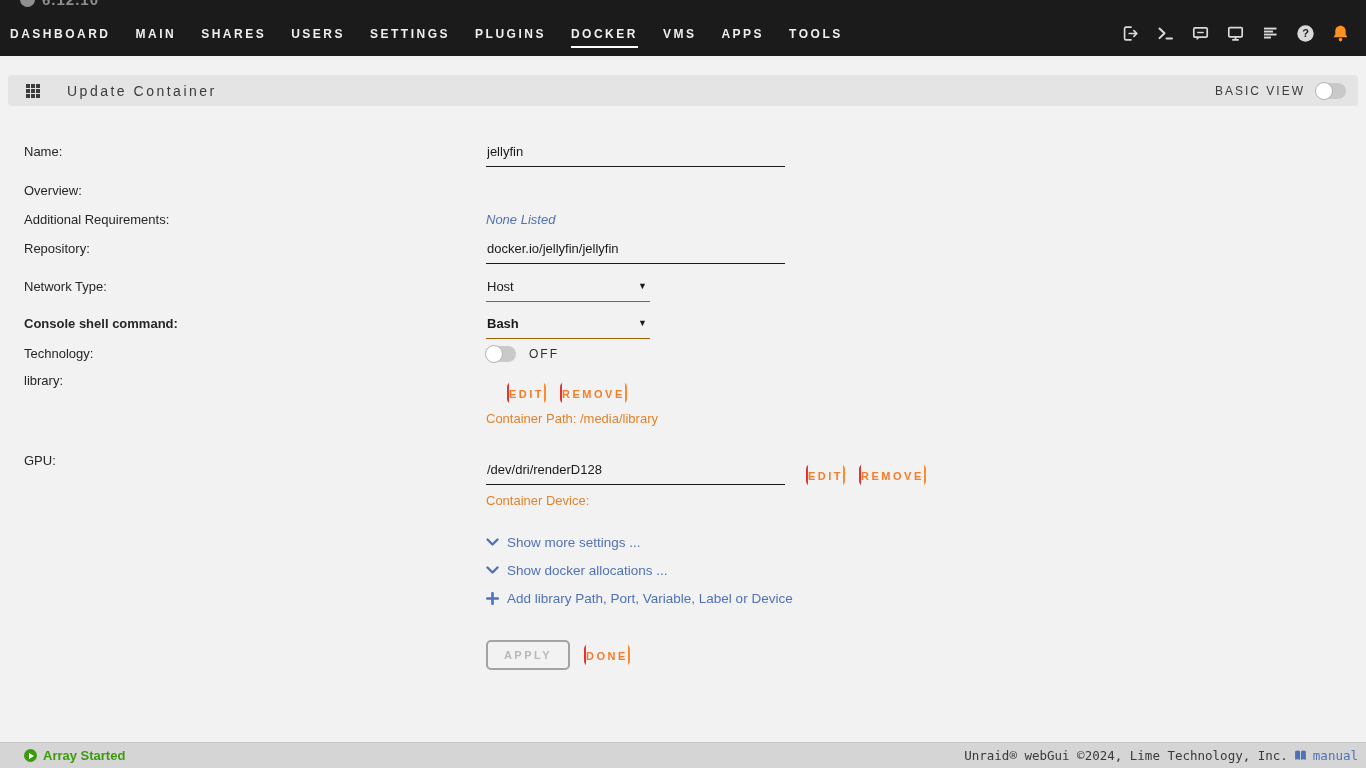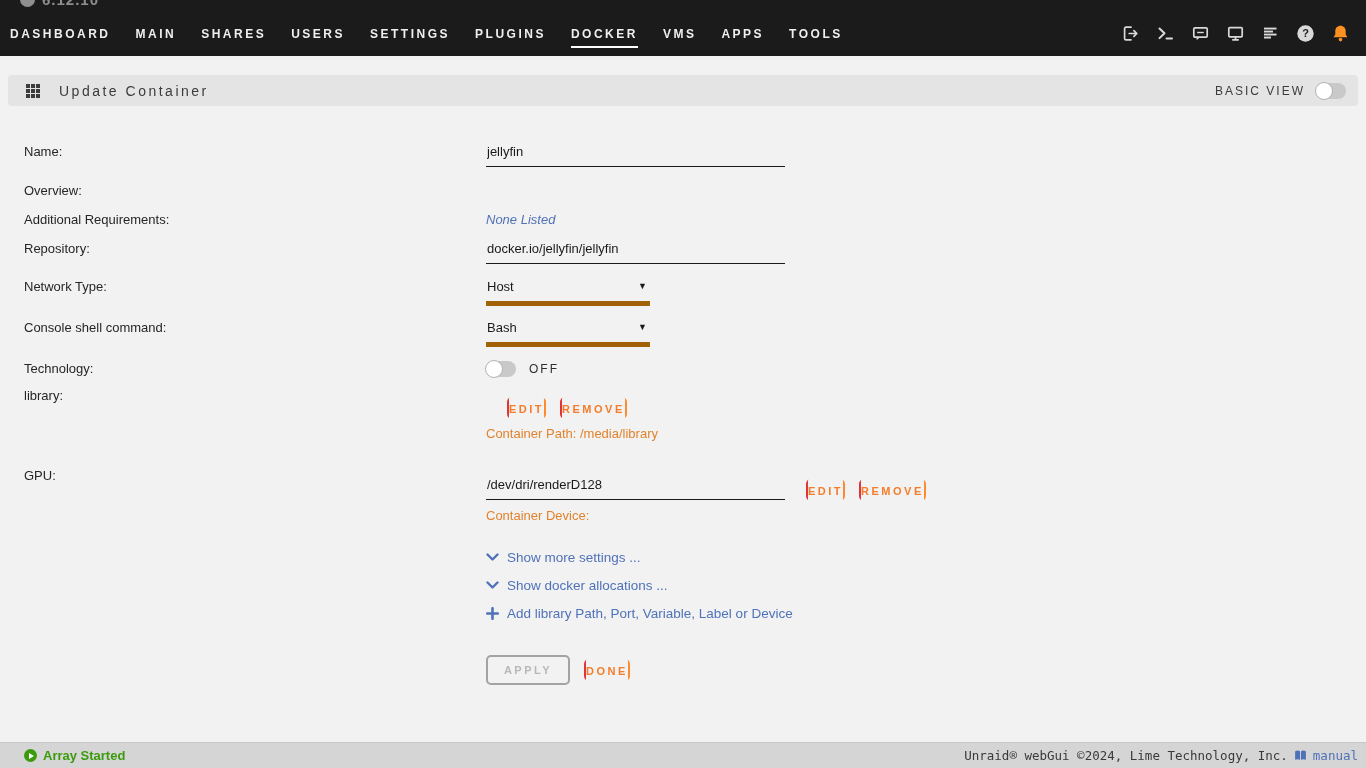--- a/index.html
+++ b/index.html
@@ -22,33 +22,33 @@
     text-decoration:none;padding-bottom:5px;cursor:pointer;white-space:nowrap;}
   .nav-item.active{border-bottom:2px solid #fff;}
   .header-icons{position:absolute;right:16px;top:23px;display:flex;gap:15px;align-items:center;}
   .hicon{width:20px;height:20px;display:flex;align-items:center;justify-content:center;cursor:pointer;}
   .hicon svg{display:block;}
   
   .panel-bar{margin:19px 8px 0;background:#e4e4e4;border-radius:4px;height:31px;
     display:flex;align-items:center;padding:0 12px;}
   .grid-icon{display:grid;grid-template-columns:repeat(3,4px);grid-auto-rows:4px;gap:1px;margin-left:6px;}
   .grid-icon i{background:#3c3c3c;}
-  .panel-title{margin-left:19px;font-size:14px;letter-spacing:2.5px;color:#3c3c3c;}
+  .panel-title{margin-left:27px;font-size:14px;letter-spacing:2.5px;color:#3c3c3c;}
   .basic-view{margin-left:auto;display:flex;align-items:center;gap:11px;
     font-size:12px;letter-spacing:2px;color:#3c3c3c;}
   .switch{width:30px;height:16px;background:#c9c9c9;border-radius:9px;position:relative;cursor:pointer;flex:none;}
   .switch .knob{position:absolute;left:-1px;top:-1px;width:18px;height:18px;background:#fff;
     border:1px solid #b2b2b2;border-radius:50%;}
   
   main{padding:38px 0 0 24px;}
   .frow{display:flex;align-items:flex-start;}
   .flabel{width:462px;flex:none;font-size:13px;color:#262626;line-height:16px;}
   .text-input{width:299px;border:none;border-bottom:1px solid #1a1a1a;background:transparent;
     font-size:13px;font-family:inherit;color:#1a1a1a;padding:0 0 7px 1px;border-radius:0;outline:none;}
-  .fake-select{width:164px;border-bottom:5px solid #a16207;display:flex;justify-content:space-between;
+  .fake-select{width:164px;border-bottom:1px solid #a16207;display:flex;justify-content:space-between;
     align-items:flex-start;padding:0 3px 7px 1px;font-size:13px;color:#1a1a1a;cursor:pointer;}
   .fake-select .arrow{font-size:9px;margin-top:2px;}
   .italic-note{font-style:italic;color:var(--link-blue);font-size:13px;}
   .toggle-line{display:flex;align-items:center;gap:13px;font-size:12px;letter-spacing:2px;color:#2e2e2e;}
   .inline-edit{display:flex;align-items:flex-end;gap:0;margin-top:9px;}
   .inline-edit .text-input{margin-bottom:1px;}
   .gbtn{padding:2px;border-radius:5px;background:linear-gradient(90deg,var(--accent-red),var(--accent-orange));
     display:inline-block;cursor:pointer;}
   .gbtn .inner{background:#f2f2f2;border-radius:3px;padding:7px 0;width:80px;text-align:center;
     font-size:11px;font-weight:700;letter-spacing:2.5px;color:#f57c2a;}
@@ -58,21 +58,21 @@
   .link-row{display:flex;align-items:center;gap:8px;color:var(--link-blue);font-size:13.5px;cursor:pointer;}
   .actions{display:flex;align-items:center;margin-top:21px;}
   .apply-btn{border:2px solid #a3a3a3;border-radius:5px;width:84px;padding:7px 0;text-align:center;
     color:#b8b8b8;font-size:11px;font-weight:700;letter-spacing:2.5px;background:transparent;cursor:default;}
   
   .row-name{margin-bottom:16px;}
   .row-overview{margin-bottom:13px;}
   .row-additional{margin-bottom:13px;}
   .row-repository{margin-bottom:15px;}
   .row-network{margin-bottom:14px;}
-  .row-console{margin-bottom:14px;}
+  .row-console{margin-bottom:7px;font-weight:bold;}
   .row-privileged{margin-bottom:11px;}
   .row-library{margin-bottom:27px;}
   .row-gpu{margin-bottom:27px;}
   .row-link{margin-bottom:13px;}
   
   footer{position:absolute;left:0;right:0;bottom:0;height:26px;background:#d5d5d5;
     display:flex;align-items:center;border-top:1px solid #c7c7c7;}
   .status{display:flex;align-items:center;gap:6px;padding-left:24px;
     color:var(--status-green);font-weight:700;font-size:13px;}
   .play-icon{width:13px;height:13px;border-radius:50%;background:var(--status-green);position:relative;flex:none;}

